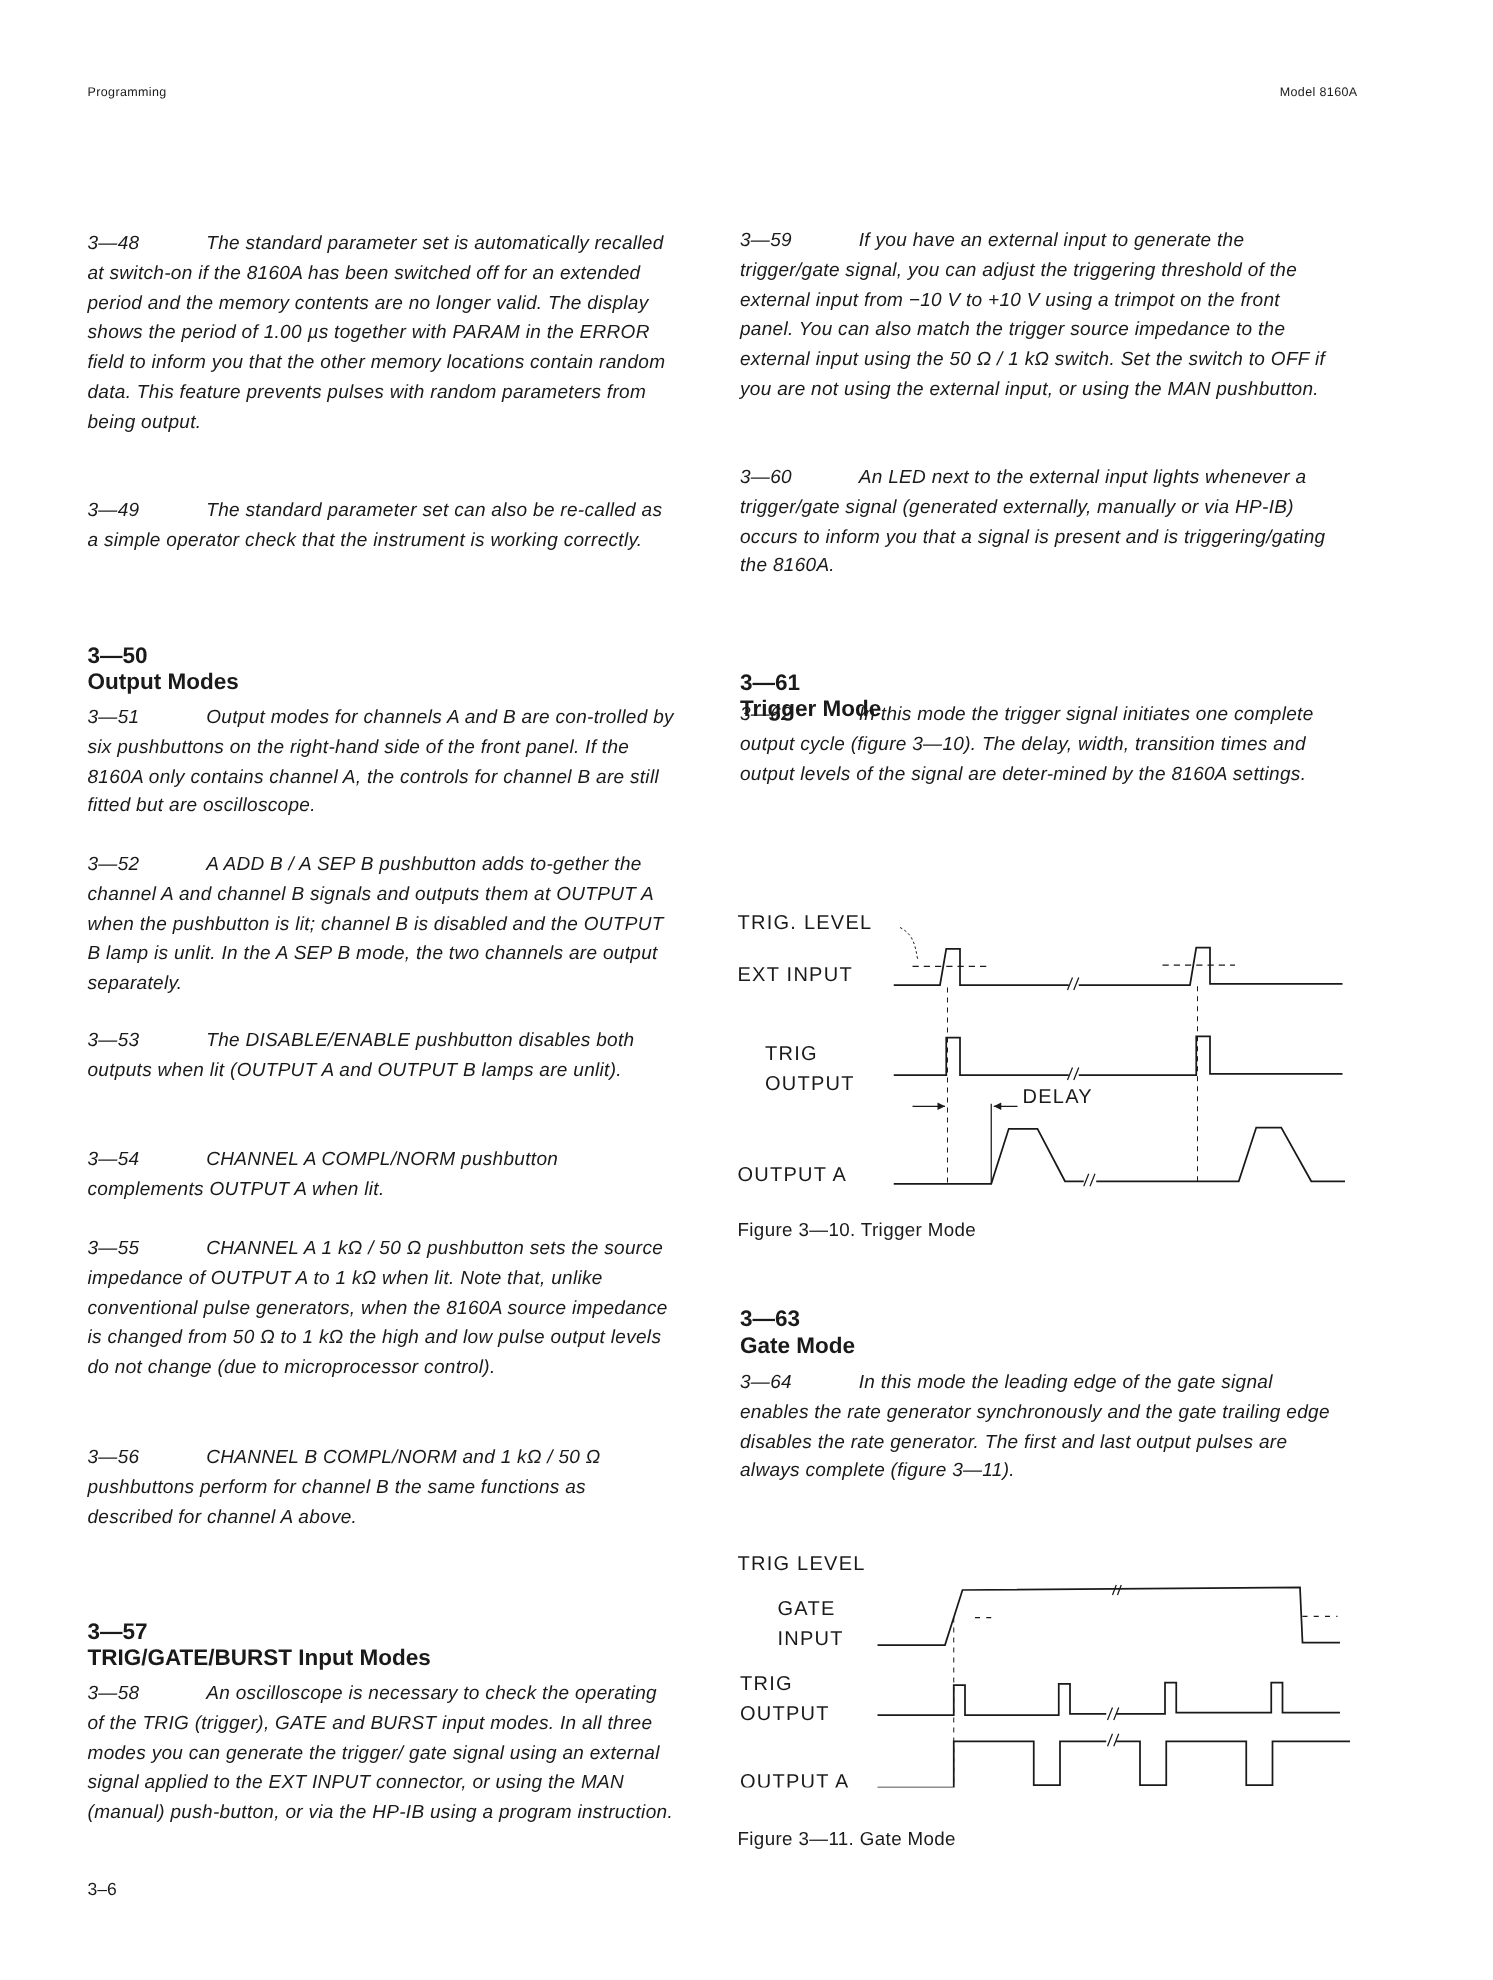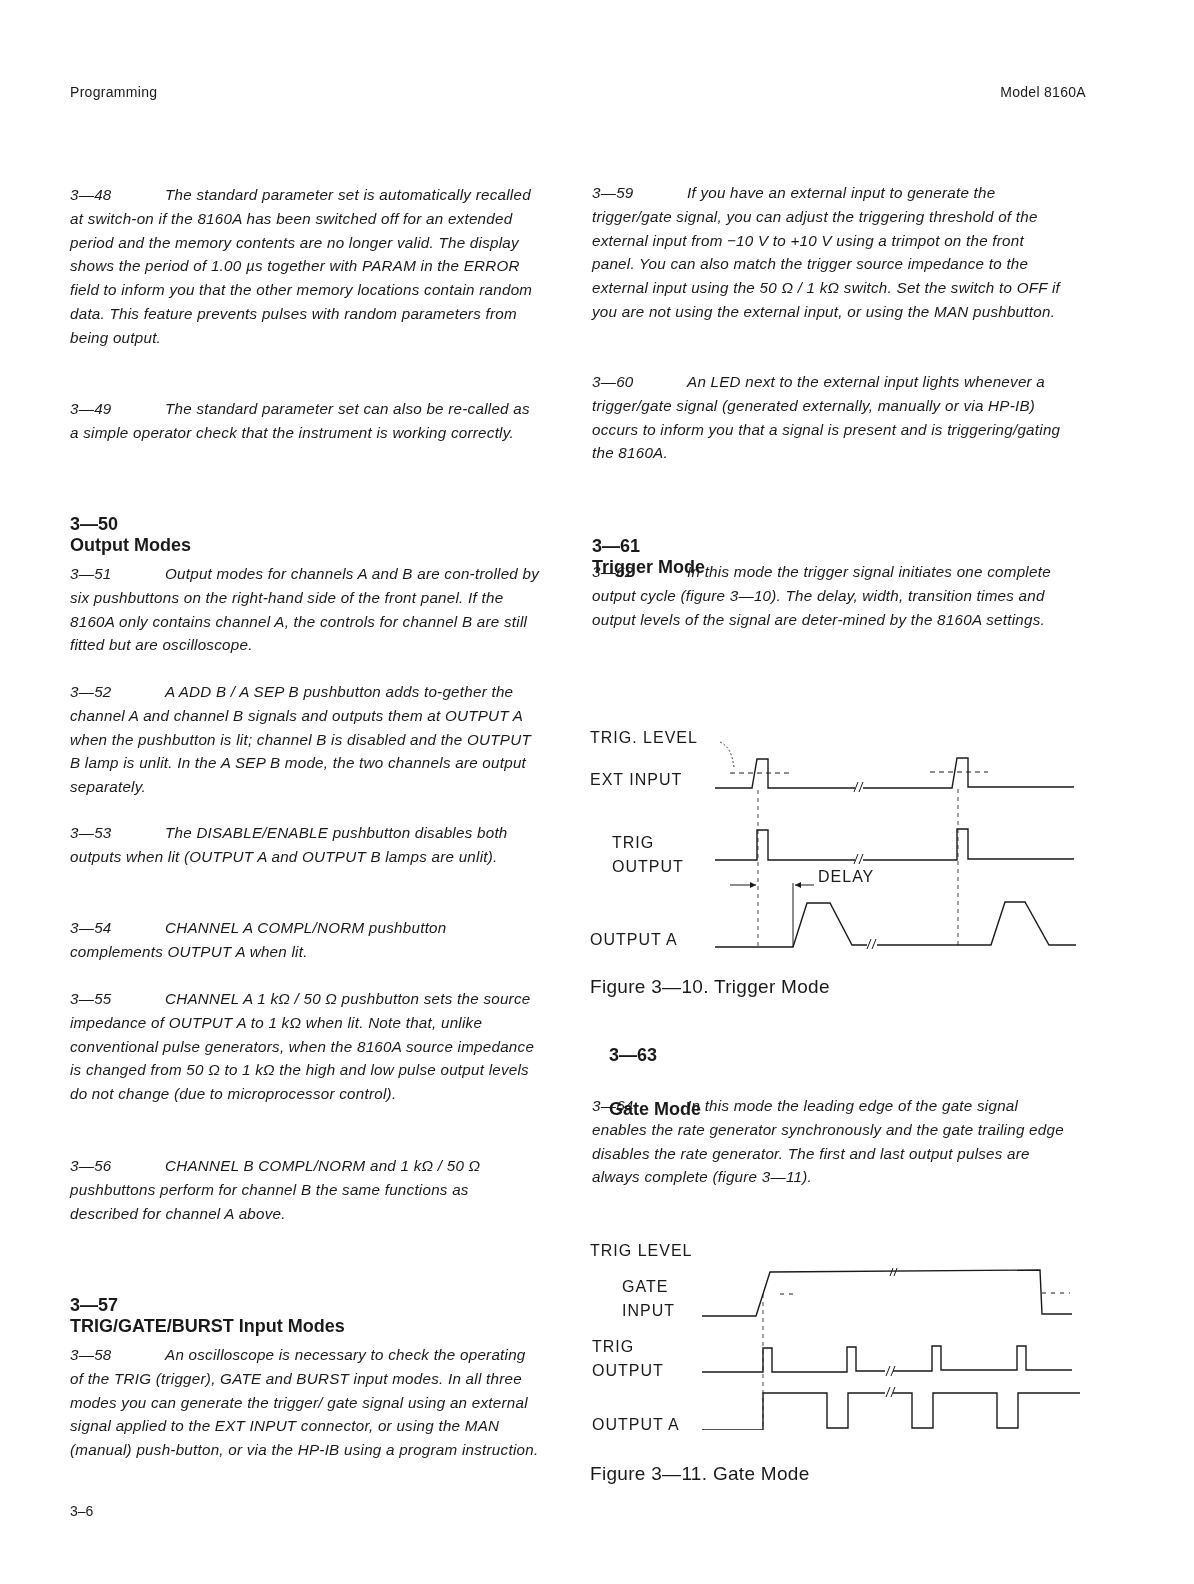--- a/index.html
+++ b/index.html
@@ -1,29 +1,29 @@
 <!DOCTYPE html>
 <html><head>
 <meta charset="utf-8">
 <style>
   html, body { margin: 0; padding: 0; background: #ffffff; }
   body {
     width: 1194px; height: 1584px; position: relative; overflow: hidden;
     font-family: "Liberation Sans", sans-serif; color: #1a1a1a;
   }
-  .hdr { position: absolute; top: 84px; font-size: 14px; letter-spacing: 0.3px; }
+  .hdr { position: absolute; top: 69px; font-size: 10px; letter-spacing: 0.3px; }
   .hdr.left { left: 70px; }
   .hdr.right { right: 108px; }
   .col { position: absolute; width: 470px; font-size: 15.2px; line-height: 23.8px; letter-spacing: 0.25px; font-style: italic; }
   .pnum { display: inline-block; width: 95px; }
   .heading { font-weight: bold; font-size: 18px; margin: 0; display: flex; flex-direction: column; }
   .heading .hnum { width: 95px; }
   .footer { position: absolute; left: 70px; top: 1503px; font-size: 14px; }
   .figure { position: absolute; }
-  .caption { position: absolute; font-size: 19px; letter-spacing: 0.3px; }
+  .caption { position: absolute; font-size: 15px; letter-spacing: 0.3px; }
   svg text { font-family: "Liberation Sans", sans-serif; fill: #1a1a1a; }
   .ab { position: absolute; }
 </style>
 </head>
 <body>
 
 <div class="hdr left">Programming</div>
 <div class="hdr right">Model 8160A</div>
 
 <div class="ab col" style="left:70px; top:183px;">
@@ -103,21 +103,21 @@
     <path d="M176,170 L170,167 L170,173 Z" fill="#1a1a1a" stroke="none"></path>
     <path d="M215,170 L234,170" stroke-width="1"></path>
     <path d="M215,170 L221,167 L221,173 Z" fill="#1a1a1a" stroke="none"></path>
     <path d="M213,168 L213,232" stroke-width="1"></path>
 
     <path d="M178,75 L178,232 M378,74 L378,230" stroke-dasharray="4,4" stroke-width="0.8"></path>
   </g>
 </svg>
 <div class="caption" style="left:590px; top:976px;">Figure 3—10. Trigger Mode</div>
 
-<div class="ab heading" style="left:609px; top:1045px;gap:33px;">
+<div class="ab heading" style="left:592px; top:1045px;">
   <span class="hnum">3—63</span>
     <span>Gate Mode</span>
 </div>
 <div class="ab col" style="left:592px; top:1094px; width:472px;">
   <span class="pnum">3—64</span><span>In this mode the leading edge of the gate signal enables the rate generator synchronously and the gate trailing edge disables the rate generator. The first and last output pulses are always complete (figure 3—11).</span>
 </div>
 
 <svg class="figure" style="left:580px; top:1230px;" width="500" height="200" viewBox="0 0 500 200">
   <g font-size="16" letter-spacing="1">
     <text x="10" y="26">TRIG LEVEL</text>

